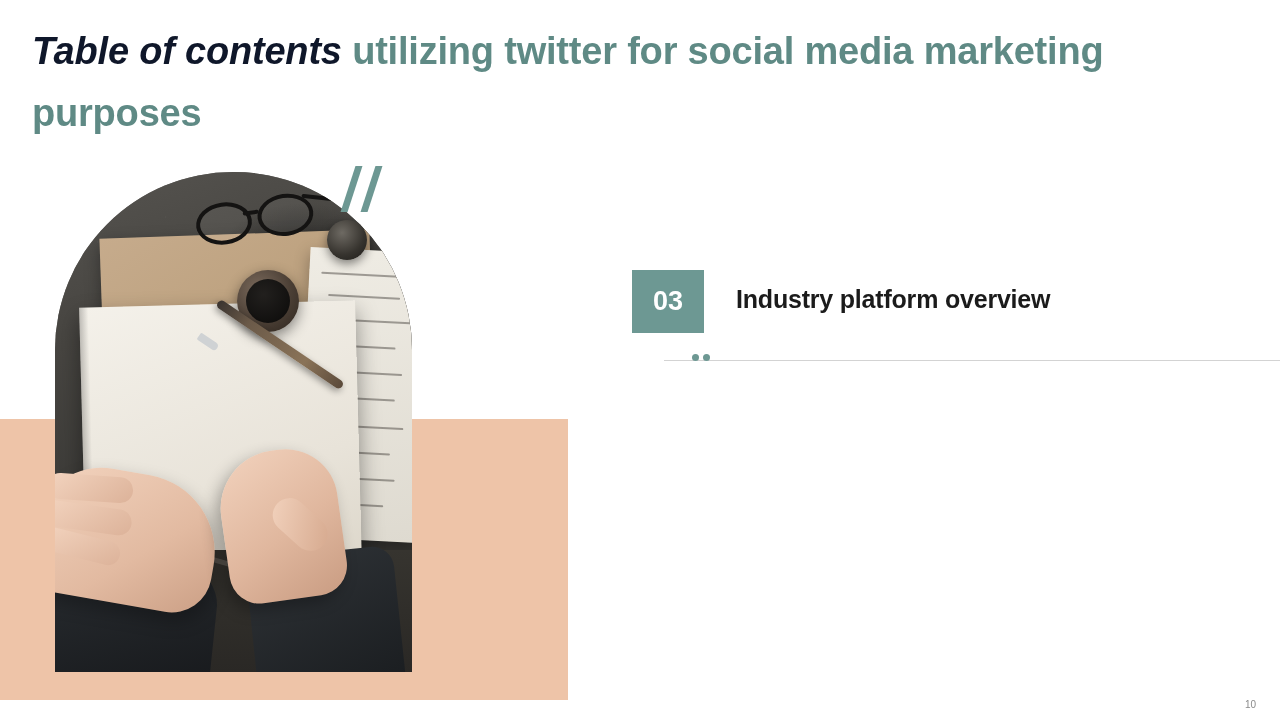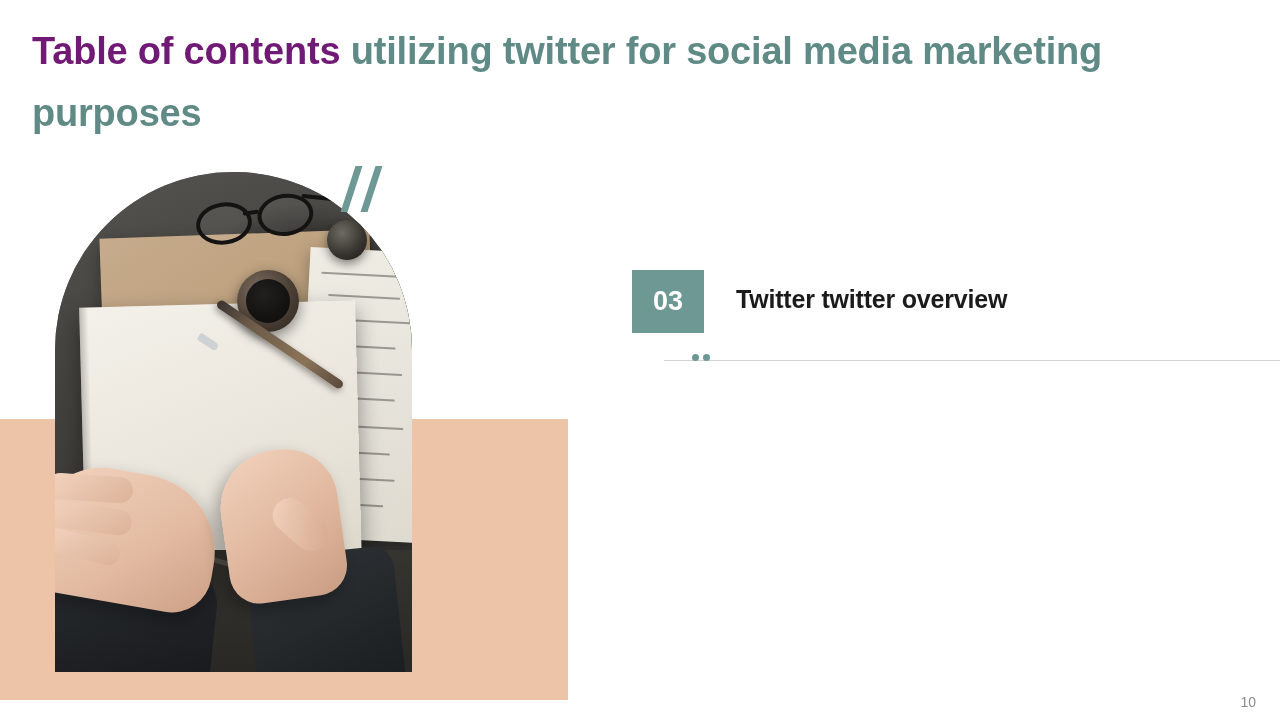--- a/index.html
+++ b/index.html
@@ -19,21 +19,21 @@
   .title-wrap {
     position: absolute;
     left: 32px;
     top: 20px;
     width: 1210px;
     font-size: 38px;
     font-weight: bold;
     line-height: 62px;
     letter-spacing: -0.2px;
   }
-  .title-accent { color: #701a75; }
+  .title-accent { color: #0f172a; font-style: italic; }
   .title-main { color: #5f8a85; }
 
   
   .peach-block {
     position: absolute;
     left: 0;
     top: 419px;
     width: 568px;
     height: 281px;
     background: #eec4a8;
@@ -383,21 +383,21 @@
     top: 0;
     color: #2b2b2b;
     font-size: 16px;
   }
 
   
   .page-num {
     position: absolute;
     right: 24px;
     bottom: 10px;
-    font-size: 14px;
+    font-size: 10px;
     color: #8a8a8a;
   }
 </style>
 </head>
 <body>
 
 <div class="title-wrap">
   <span class="title-accent">Table of contents </span><span class="title-main">utilizing twitter for social media marketing purposes</span>
 </div>
 
@@ -453,21 +453,21 @@
   </div>
 </div>
 
 <div class="slashes">
   <div class="slash s1"></div>
   <div class="slash s2"></div>
 </div>
 
 <div class="section-row">
   <div class="num-badge">03</div>
-  <div class="section-title">Twitter twitter overview</div>
+  <div class="section-title">Industry platform overview</div>
   <div class="divider"></div>
   <div class="dots">
     <span class="dot"></span>
     <span class="dot"></span>
   </div>
   <ul class="bullets">
   </ul>
 </div>
 
 <div class="page-num">10</div>

